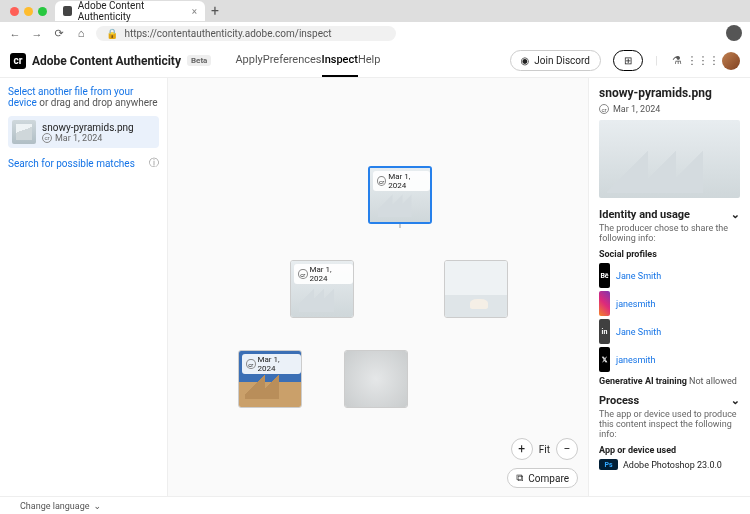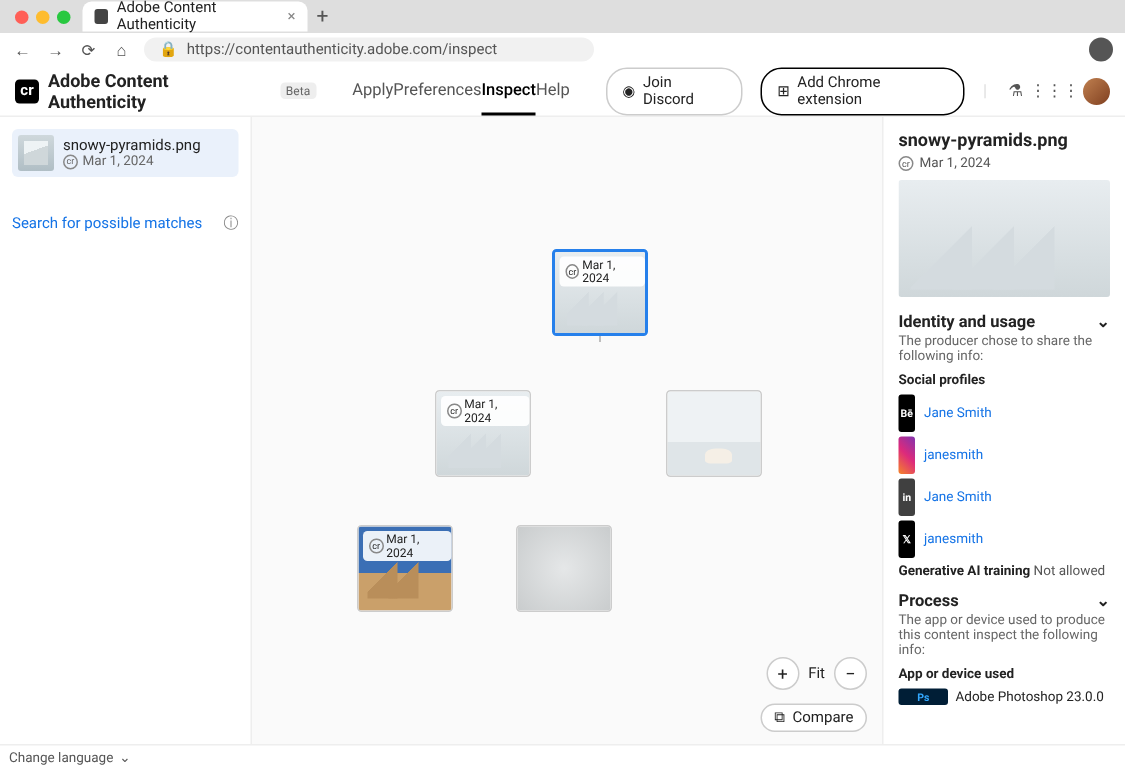--- a/index.html
+++ b/index.html
@@ -16,42 +16,42 @@
   .newtab{margin-left:6px;color:#555;font-size:14px;line-height:1;}
   .addrbar{ height:22px; display:flex; align-items:center; gap:8px; padding:0 8px; background:#fff;}
   .nav-ico{color:#555; width:14px; text-align:center;}
   .url{ flex:0 0 auto; background:#f1f1f1; border-radius:10px; padding:2px 10px; font-size:10px; color:#555; display:flex; align-items:center; gap:6px; min-width:300px;}
   .addr-spacer{flex:1;}
   .avatar{width:16px;height:16px;border-radius:50%;background:#555;}
   
   .app-header{ height:34px; border-bottom:1px solid #eee; display:flex; align-items:center; padding:0 10px; gap:12px;}
   .brand{display:flex;align-items:center;gap:6px;font-weight:700;font-size:12px;}
   .brand-ico{width:16px;height:16px;background:#000;border-radius:3px;display:flex;align-items:center;justify-content:center;color:#fff;font-size:10px;}
-  .beta{font-size:8px;background:#eee;border-radius:3px;padding:1px 4px;font-weight:400;color:#666;}
+  .beta{font-size:8px;background:#eee;border-radius:3px;padding:1px 4px;font-weight:700;color:#666;}
   .tabs{display:flex;gap:0;margin-left:12px;}
   .tabs span{font-size:11px;color:#555;padding:9px 0;cursor:pointer;}
   .tabs span.active{color:#000;border-bottom:2px solid #000;font-weight:500;}
   .hspacer{flex:1;}
   .pill{border:1px solid #ccc;border-radius:14px;padding:4px 10px;font-size:10px;display:flex;align-items:center;gap:5px;cursor:pointer;}
   .pill.dark{border-color:#000;}
   .hdr-ico{width:14px;height:14px;display:flex;align-items:center;justify-content:center;color:#555;}
   .user-avatar{width:18px;height:18px;border-radius:50%;background:linear-gradient(135deg,#c08050,#804020);}
   
   .main{display:flex; height:calc(514px - 44px - 34px - 18px);}
   .sidebar-left{width:168px;border-right:1px solid #eee;padding:8px;display:flex;flex-direction:column;gap:8px;font-size:10px;}
   .upload-hint{color:#555;}
   .upload-hint a{color:#1473e6;text-decoration:none;}
   .file-card{display:flex;gap:6px;align-items:center;background:#eaf1fb;border-radius:4px;padding:4px;}
   .thumb{width:24px;height:24px;background:linear-gradient(#cfd8dc,#b0bec5);border-radius:2px;position:relative;}
   .thumb::after{content:"";position:absolute;inset:4px;background:linear-gradient(160deg,#eef3f5 40%,#cfd7da 40%);}
   .file-meta{display:flex;flex-direction:column;}
   .file-name{font-size:10px;}
   .file-date{font-size:9px;color:#666;display:flex;align-items:center;gap:3px;}
   .cr-badge{width:10px;height:10px;border:1px solid #888;border-radius:50%;font-size:6px;display:flex;align-items:center;justify-content:center;}
-  .search-row{display:flex;align-items:center;justify-content:space-between;margin-top:16px;}
+  .search-row{display:flex;align-items:center;justify-content:space-between;}
   .search-row a{color:#1473e6;text-decoration:none;font-size:10px;}
   .info-ico{color:#888;}
   
   .canvas{flex:1;position:relative;background:#fafafa;}
   svg.tree{position:absolute;inset:0;}
   .node{position:absolute;background:#fff;border:1px solid #ccc;border-radius:3px;overflow:hidden;}
   .node.sel{border:2px solid #2680eb;}
   .node .img{width:100%;height:100%;}
   .node .tag{position:absolute;top:3px;left:3px;background:rgba(255,255,255,.9);border-radius:3px;padding:1px 4px;font-size:8px;display:flex;gap:2px;align-items:center;}
   .img.snow{background:linear-gradient(#e8edf0,#cfd7da);position:relative;}
@@ -78,24 +78,24 @@
   .section-head{display:flex;justify-content:space-between;align-items:center;font-weight:700;font-size:11px;margin-top:4px;}
   .section-sub{font-size:9px;color:#666;margin:2px 0 6px;}
   .sub-h{font-size:9px;font-weight:700;margin:4px 0;}
   .profile{display:flex;gap:6px;align-items:center;font-size:9px;margin:3px 0;}
   .profile a{color:#1473e6;text-decoration:none;}
   .sico{width:11px;height:25px;border-radius:2px;display:flex;align-items:center;justify-content:center;color:#fff;font-size:7px;font-weight:700;}
   .sico.be{background:#000;} .sico.ig{background:linear-gradient(45deg,#f58529,#dd2a7b,#8134af);} .sico.li{background:#404040;} .sico.x{background:#000;}
   .kv{font-size:9px;margin:4px 0;}
   .kv .k{font-weight:700;} .kv .v{color:#555;margin-top:22px;}
   .app-row{display:flex;gap:5px;align-items:center;font-size:9px;}
-  .ps{width:33px;height:11px;background:#001e36;color:#31a8ff;font-size:7px;font-weight:700;border-radius:2px;display:flex;align-items:center;justify-content:center;}
+  .ps{width:19px;height:11px;background:#001e36;color:#31a8ff;font-size:7px;font-weight:700;border-radius:2px;display:flex;align-items:center;justify-content:center;}
   .chev{cursor:pointer;}
   
-  .footer{height:18px;border-top:1px solid #eee;display:flex;align-items:center;padding:0 6px;font-size:9px;color:#555;}
+  .footer{height:18px;border-top:1px solid #eee;display:flex;align-items:center;padding:0 20px;font-size:9px;color:#555;}
   .footer .lang{display:flex;gap:4px;align-items:center;cursor:pointer;}
 </style>
 </head>
 <body>
 
 <div class="chrome">
   <div class="tabbar">
     <div class="traffic">
       <div class="dot r"></div>
       <div class="dot y"></div>
@@ -134,31 +134,33 @@
     <span class="active">Inspect</span>
     <span>Help</span>
   </div>
   <div class="hspacer"></div>
   <div class="pill">
     <span>◉</span>
     <span>Join Discord</span>
   </div>
   <div class="pill dark">
     <span>⊞</span>
-    <span>Add Chrome extension</span>
   </div>
   <span style="color:#ddd">|</span>
   <span class="hdr-ico">⚗</span>
   <span class="hdr-ico">⋮⋮⋮</span>
   <div class="user-avatar"></div>
 </div>
 
 <div class="main">
 
   <div class="sidebar-left">
+    <div class="upload-hint">
+      <a href="#">Select another file from your device</a><span> or drag and drop anywhere</span>
+    </div>
     <div class="file-card">
       <div class="thumb"></div>
       <div class="file-meta">
         <span class="file-name">snowy-pyramids.png</span>
         <span class="file-date">
           <span class="cr-badge">cr</span>
           <span>Mar 1, 2024</span>
         </span>
       </div>
     </div>

